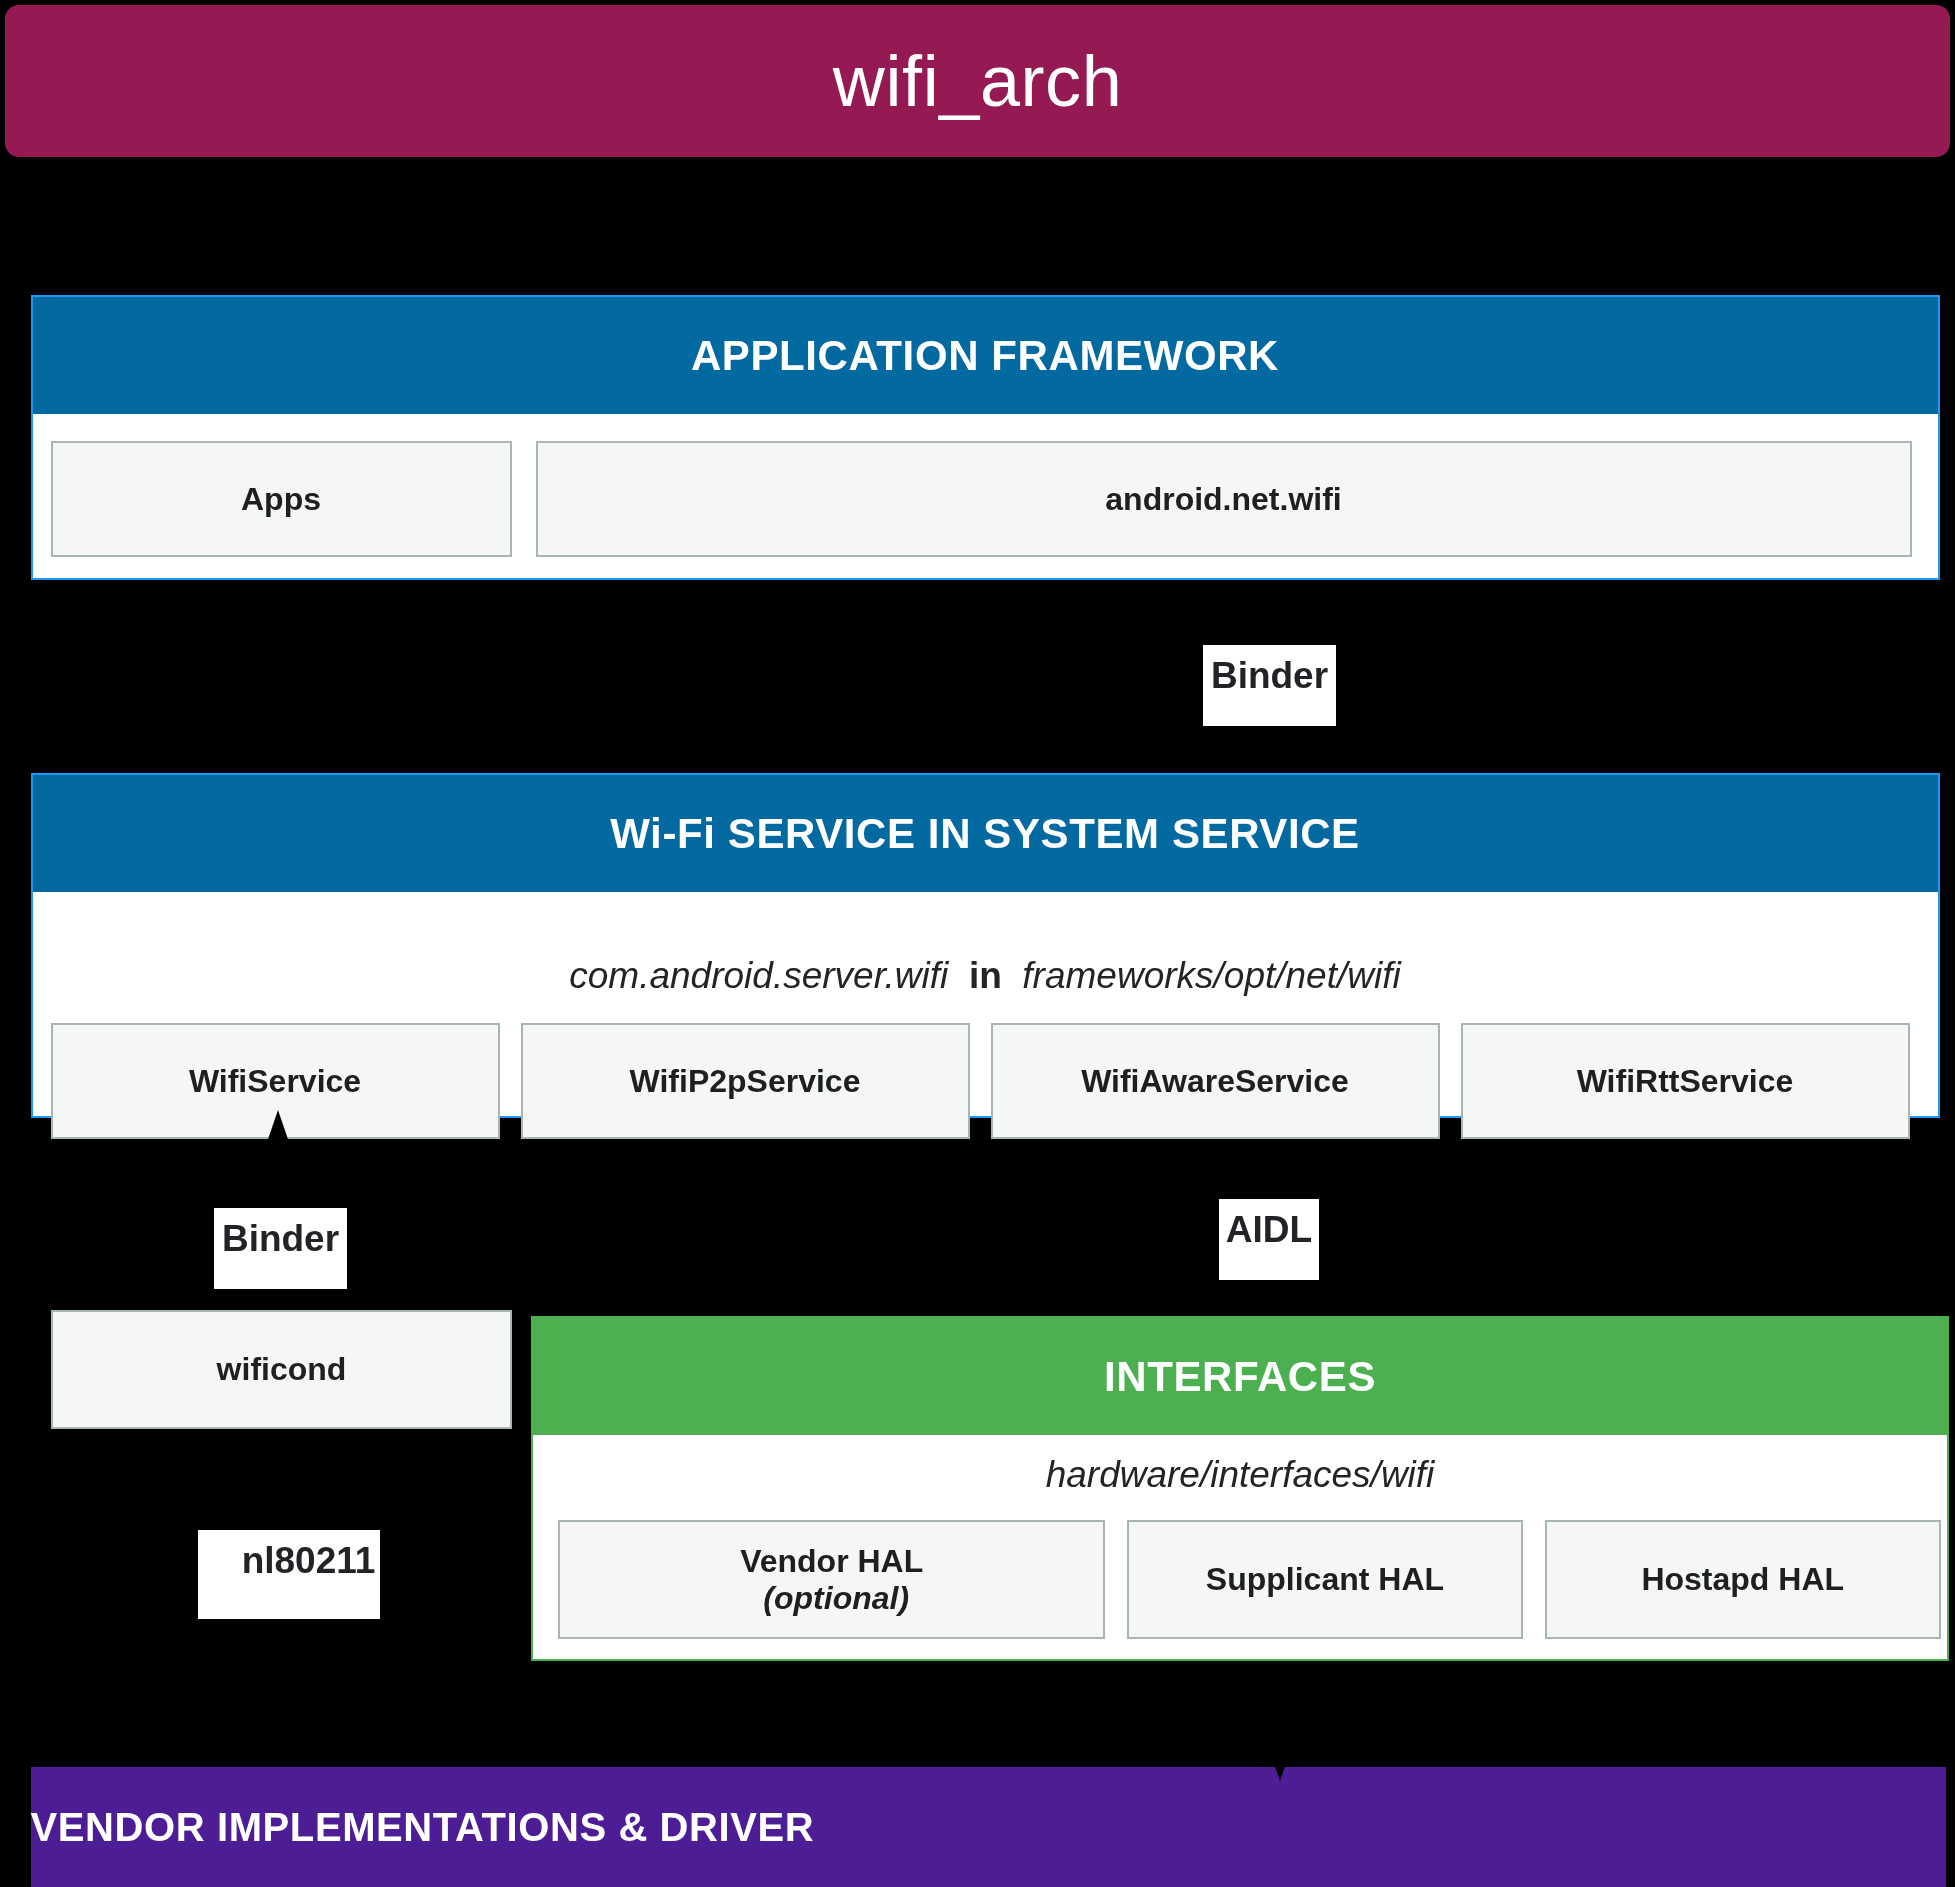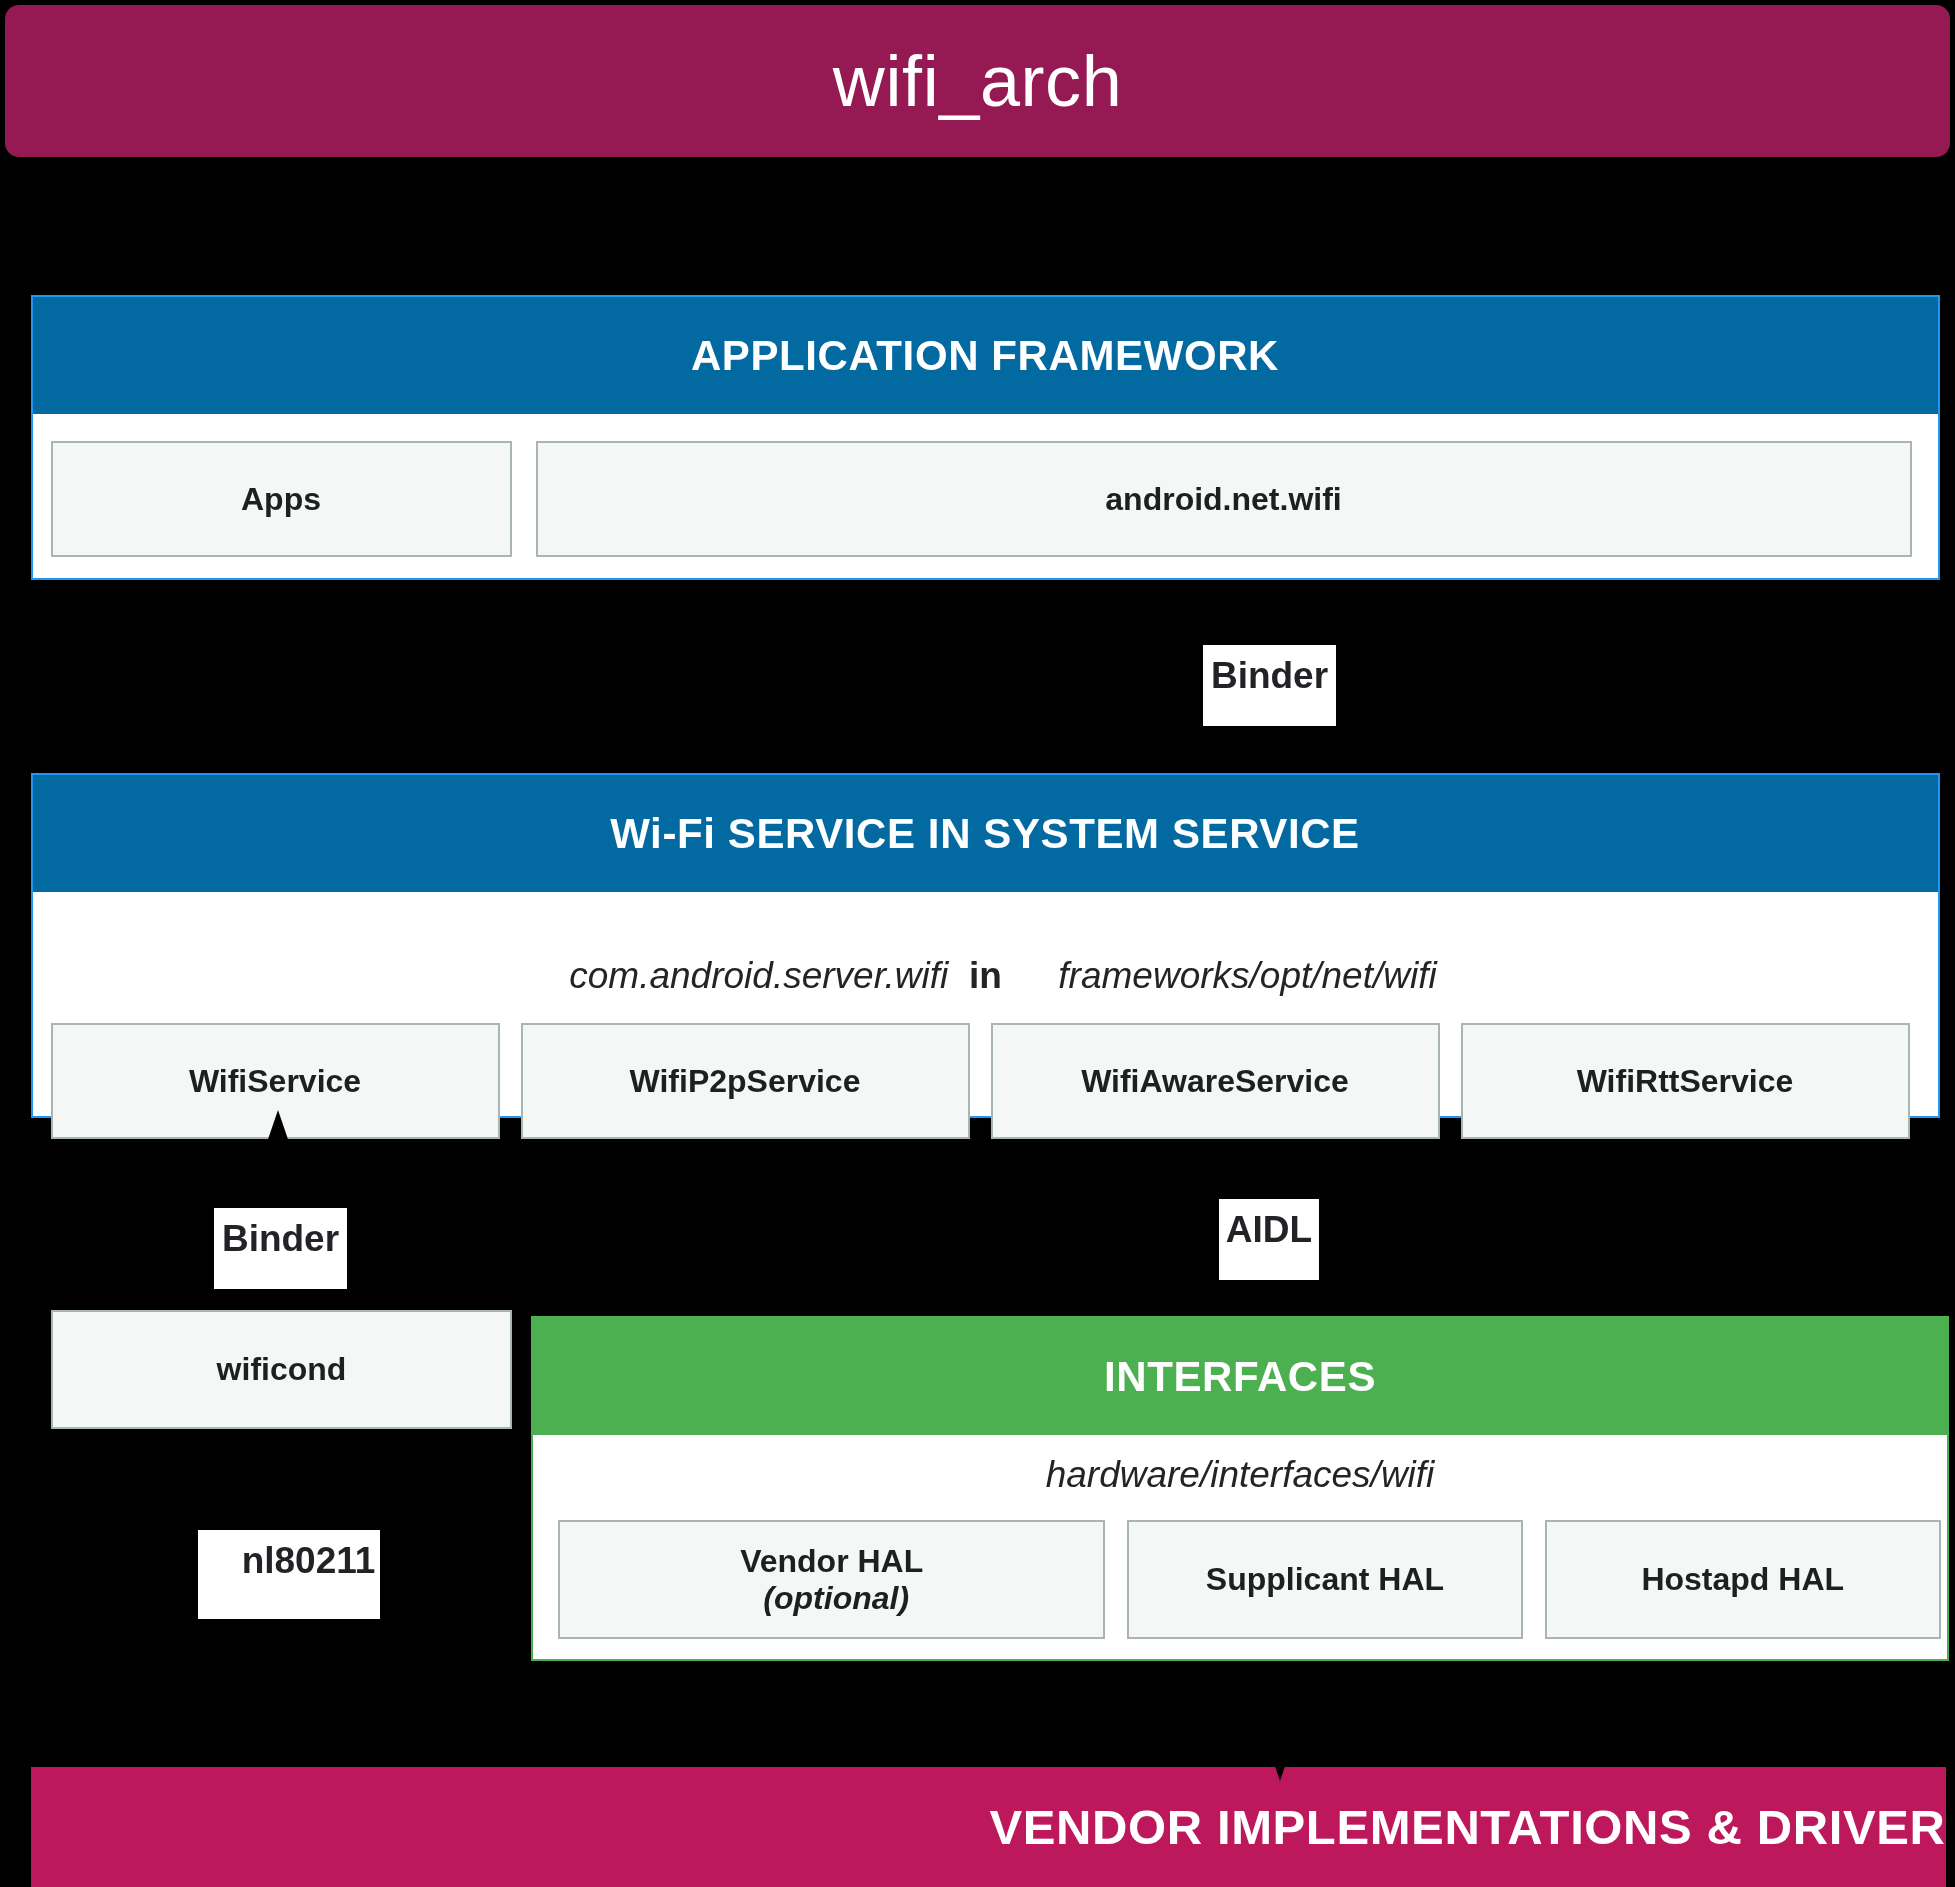--- a/index.html
+++ b/index.html
@@ -37,21 +37,21 @@
     flex: 0 0 auto;
   }
   .section.blue  .section-header { background: #0369a1; height: 117px; }
   .section.green .section-header { background: #4CAF50; height: 117px; }
   .section-body { position: relative; flex: 1 1 auto; background: #ffffff; }
 
   .subtitle {
     text-align: center; font-size: 37px; color: #222426;
     white-space: nowrap;
   }
-  .subtitle .it  { font-style: italic; margin-left: 36px; }
+  .subtitle .it  { font-style: italic; }
   .subtitle .bd  { font-weight: 700; font-style: normal; }
 
   
   .node-box {
     background: #f5f6f6;
     border: 2.5px solid #a9b5b2;
     display: flex; align-items: center; justify-content: center;
     color: #1d1f20; font-weight: 700; font-size: 32px;
     box-sizing: border-box;
     white-space: nowrap;
@@ -81,23 +81,23 @@
     width: 0; height: 0;
     border-left: 14px solid transparent;
     border-right: 14px solid transparent;
     border-top: 41px solid #000000;
     z-index: 5;
   }
 
   
   .footer-bar {
     left: 30.5px; top: 1767px; width: 1915px; height: 120px;
-    background: #be185d;
-    display: flex; align-items: center; justify-content: flex-end;
-    color: #ffffff; font-weight: 700; font-size: 49px; letter-spacing: 0.6px;
+    background: #4c1d95;
+    display: flex; align-items: center; justify-content: flex-start;
+    color: #ffffff; font-weight: 700; font-size: 40px; letter-spacing: 0.6px;
   }
 </style>
 </head>
 <body>
 
 <div class="canvas">
 
   <div class="abs title-bar">
     <span class="title-text">wifi_arch</span>
   </div>

